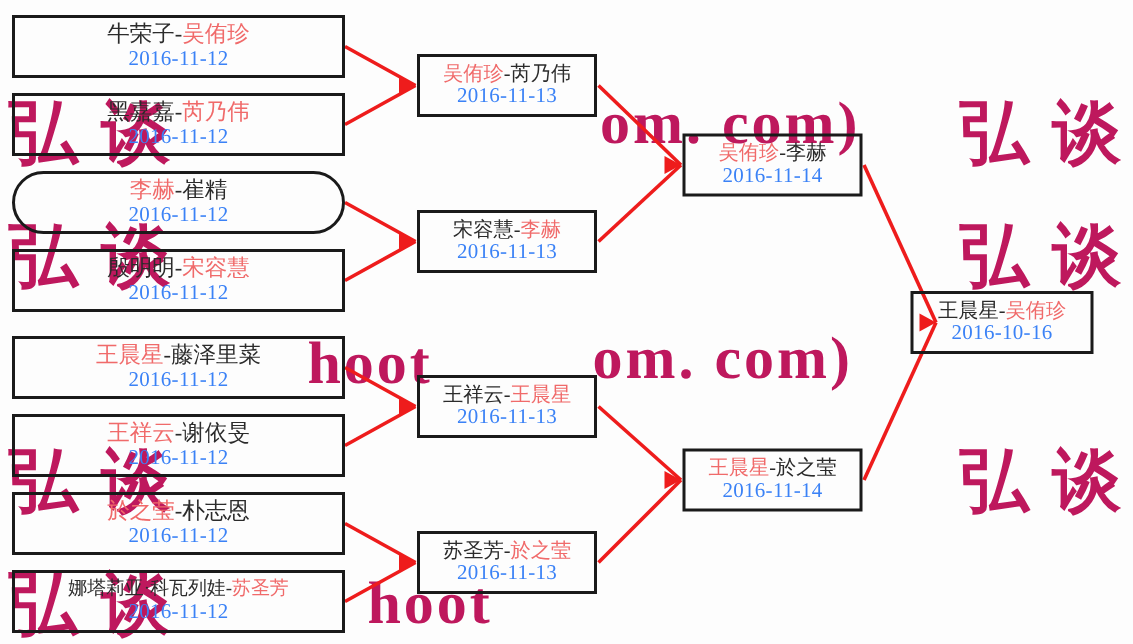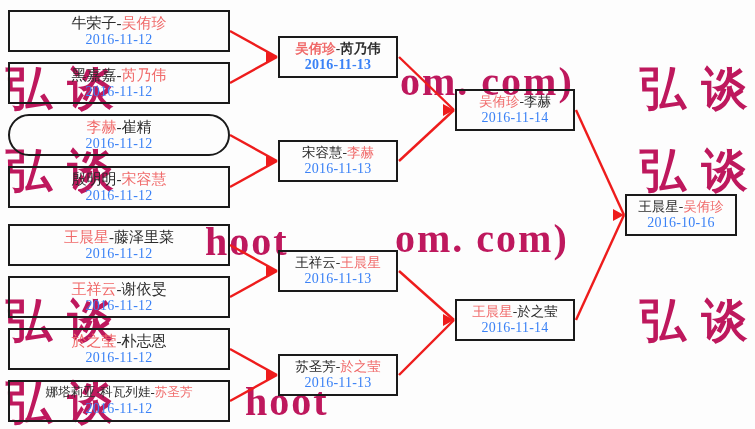--- a/index.html
+++ b/index.html
@@ -55,21 +55,21 @@
   .node .date{
     font-size:14px;
     color:#3b82f6;
     font-family:"Liberation Serif","DejaVu Serif",serif;
     letter-spacing:0.2px;
     margin-top:1px;
   }
   .r1{left:8px;width:222px;height:42px;}
   .r2{left:278px;width:120px;height:42px;}
   .r3{left:455px;width:120px;height:42px;}
-  .r4{left:625px;width:112px;height:42px;}
+  .r4{left:607px;width:122px;height:42px;}
   .small .players{font-size:13.5px;}
   .tiny .players{font-size:12.6px;}
 </style>
 </head>
 <body>
 
 <div id="stage">
 
   <div id="watermark">
     <div class="wm wm-a" style="left:6px;top:58px;">弘 谈</div>
@@ -168,21 +168,21 @@
     <div class="date">2016-11-12</div>
   </div>
 
   <div class="node r1 tiny" style="top:380px;">
     <div class="players">
       <span>娜塔莉亚·科瓦列娃</span><span class="dash">-</span><span class="red">苏圣芳</span>
     </div>
     <div class="date">2016-11-12</div>
   </div>
 
-  <div class="node r2 small" style="top:36px;font-weight:bold;">
+  <div class="node r2 small" style="top:36px;">
     <div class="players">
       <span class="red">吴侑珍</span><span class="dash">-</span><span>芮乃伟</span>
     </div>
     <div class="date">2016-11-13</div>
   </div>
 
   <div class="node r2 small" style="top:140px;">
     <div class="players">
       <span>宋容慧</span><span class="dash">-</span><span class="red">李赫</span>
     </div>

